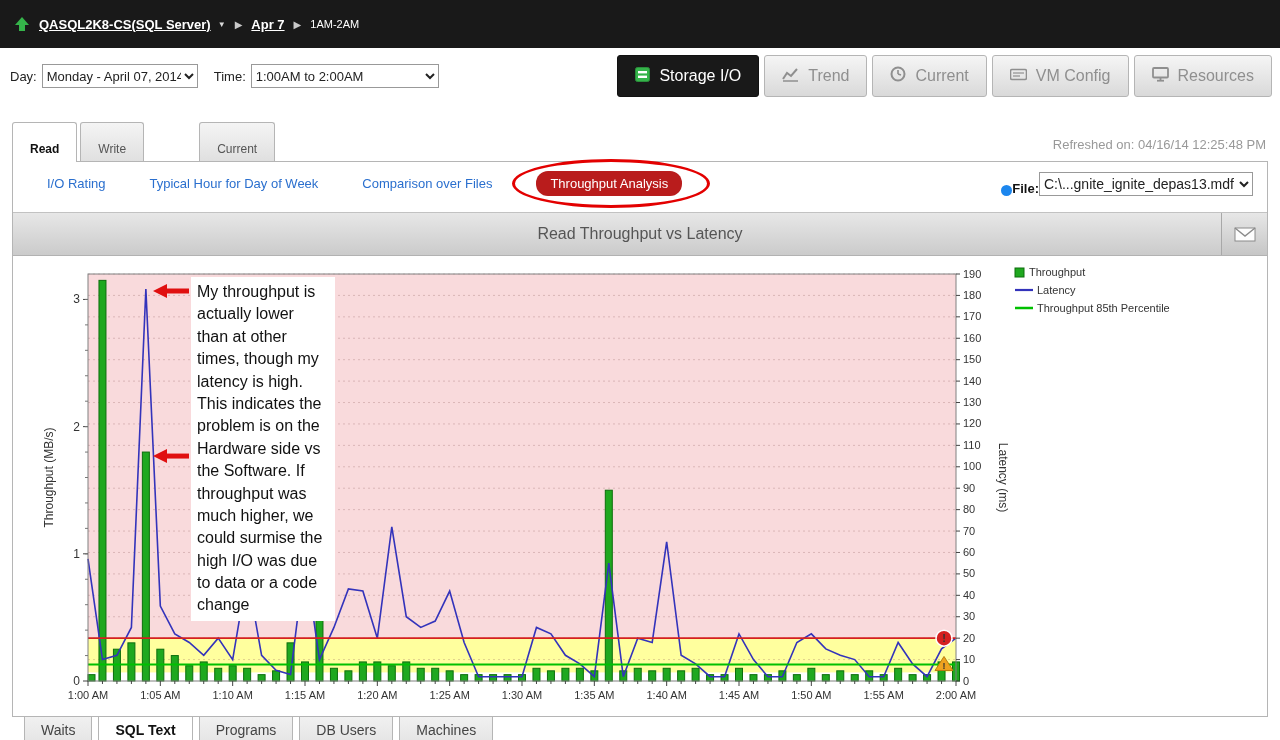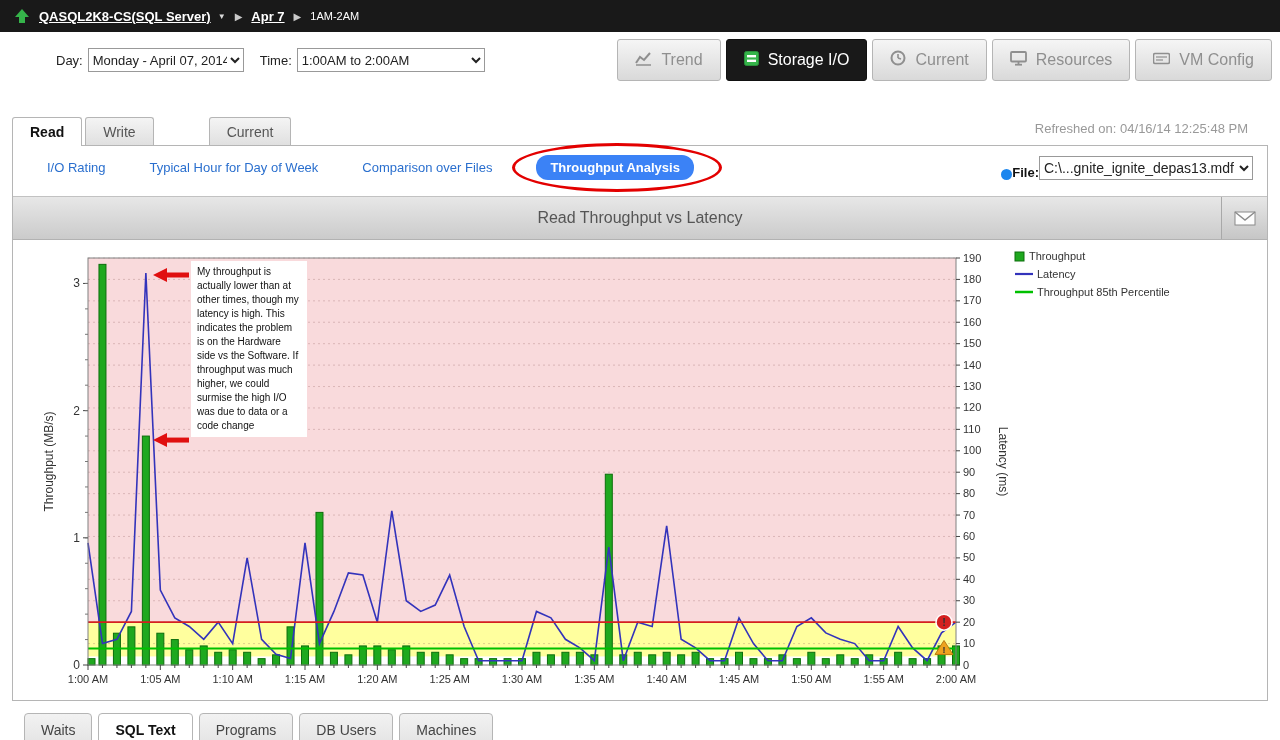--- a/index.html
+++ b/index.html
@@ -1,79 +1,79 @@
 <!DOCTYPE html>
 <html><head>
 <meta charset="utf-8">
 <style>
   * { box-sizing: border-box; margin: 0; padding: 0; }
   html,body { width:1280px; height:740px; overflow:hidden; background:#fff;
               font-family:"Liberation Sans", sans-serif; }
 
   
-  .topbar { height:32px; background:#191919; display:flex; align-items:center;
+  .topbar { height:48px; background:#191919; display:flex; align-items:center;
             padding:0 14px; gap:9px; }
   .up-icon { display:flex; }
   .srv-link { color:#fff; font-size:13px; font-weight:bold; text-decoration:underline; cursor:pointer; }
   .caret { color:#d8d8d8; font-size:8px; margin-left:-2px; cursor:pointer; }
   .crumb-sep { color:#c9c9c9; font-size:10px; }
   .crumb-link { color:#fff; font-size:13px; font-weight:bold; text-decoration:underline; cursor:pointer; }
   .crumb-text { color:#fff; font-size:11px; font-weight:normal; }
 
   
-  .toolbar { height:56px; display:flex; align-items:center; padding:0 8px 0 24px;margin-left:32px; }
+  .toolbar { height:56px; display:flex; align-items:center; padding:0 8px 0 10px; }
   .field { display:flex; align-items:center; gap:5px; font-size:13px; color:#222; margin-right:16px; }
   select { font-family:"Liberation Sans",sans-serif; font-size:13px; height:24px;
            border:1px solid #999; background:#fff; color:#222; }
   .day-select { width:156px; }
   .time-select { width:188px; }
   .nav-tabs { margin-left:auto; display:flex; gap:5px; }
   .nav-tab { display:flex; align-items:center; gap:9px; height:42px; padding:0 17px;
              background:linear-gradient(#f5f5f5,#d9d9d9); border:1px solid #b5b5b5;
              border-radius:3px; color:#8f8f8f; font-size:16px; cursor:pointer; white-space:nowrap; }
   .nav-tab.active { background:#191919; border-color:#111; color:#fff; }
 
   
   .panel { margin:28px 12px 0; position:relative; }
   .tabstrip { display:flex; align-items:flex-end; height:29px; position:relative; }
-  .tab { padding:6px 17px 5px; font-size:14px; background:linear-gradient(#f4f4f4,#e0e0e0);
+  .tab { padding:19px 17px 5px; font-size:12px; background:linear-gradient(#f4f4f4,#e0e0e0);
          border:1px solid #b5b5b5; border-bottom:none; border-radius:3px 3px 0 0;
          color:#555; margin-right:3px; cursor:pointer; position:relative; }
   .tab.active { background:#fff; font-weight:bold; color:#111; z-index:3; padding-bottom:6px; margin-bottom:-1px; }
   .tab.gap { margin-left:52px; }
-  .refreshed { position:absolute; right:20px; top:5px; font-size:13px; color:#999; }
+  .refreshed { position:absolute; right:2px; top:5px; font-size:13px; color:#999; }
   .panel-body { border:1px solid #b5b5b5; background:#fff; position:relative; z-index:1; }
 
   
   .subnav { display:flex; align-items:center; height:50px; padding:0 14px 7px 34px; }
   .link { color:#2a6fce; font-size:13px; cursor:pointer; margin-right:44px; white-space:nowrap; }
   .pill-wrap { position:relative; }
-  .pill { background:#3b82f6; color:#fff; border-radius:12px; padding:5px 14px;
-          font-size:13px; cursor:pointer; white-space:nowrap; display:inline-block;font-weight:bold; }
+  .pill { background:#b91c1c; color:#fff; border-radius:12px; padding:5px 14px;
+          font-size:13px; cursor:pointer; white-space:nowrap; display:inline-block; }
   .red-ellipse { position:absolute; left:-24px; right:-28px; top:-12px; bottom:-12px;
                  border:3px solid #e30000; border-radius:50%; pointer-events:none; }
   .file-area { margin-left:auto; display:flex; align-items:flex-end; gap:0; }
   .blue-dot { width:11px; height:11px; border-radius:50%; background:#1c86ee; }
   .file-label { font-weight:bold; font-size:13px; color:#111; }
   .file-select { width:214px; font-size:14px; }
 
   
   .chart-titlebar { height:44px; background:linear-gradient(#e7e7e7,#cbcbcb);
                     border-top:1px solid #c2c2c2; border-bottom:1px solid #b2b2b2;
                     display:flex; align-items:center; justify-content:center;
                     font-size:16px; color:#555; position:relative; }
   .mail-btn { position:absolute; right:0; top:0; width:46px; height:100%;
               border-left:1px solid #a8a8a8; display:flex; align-items:center;
               justify-content:center; cursor:pointer; background:linear-gradient(#e7e7e7,#c6c6c6); }
 
   
   .chart-wrap { position:relative; height:460px; background:#fff; }
   svg text { font-family:"Liberation Sans",sans-serif; fill:#333; }
-  .annotation { position:absolute; left:178px; top:21px; width:116px; background:#fff;
-                font-size:10px; line-height:1.4; color:#111; padding:4px 6px; }
+  .annotation { position:absolute; left:178px; top:21px; width:144px; background:#fff;
+                font-size:16px; line-height:1.4; color:#111; padding:4px 6px; }
 
   
   .bottom-tabs { position:absolute; left:24px; top:713px; display:flex; gap:6px; }
   .btab { padding:8px 16px 14px; background:linear-gradient(#f2f2f2,#e0e0e0);
           border:1px solid #b5b5b5; border-radius:4px 4px 0 0; font-size:14px;
           color:#444; cursor:pointer; }
   .btab.active { background:#fff; font-weight:bold; color:#111; }
 </style>
 </head>
 <body>
@@ -100,68 +100,68 @@
     </select>
   </div>
   <div class="field">
     <span>Time:</span>
     <select class="time-select">
       <option>1:00AM to 2:00AM</option>
     </select>
   </div>
 
   <div class="nav-tabs">
-    <div class="nav-tab">
-      <span>
-        <svg width="17" height="15" viewBox="0 0 17 15">
-            <polyline points="1,12 5,6 9,9 15,2" fill="none" stroke="#8f8f8f" stroke-width="2"></polyline>
-            <line x1="1" y1="14" x2="16" y2="14" stroke="#8f8f8f" stroke-width="1.5"></line>
-          </svg>
-      </span>
-      <span>Trend</span>
-    </div>
     <div class="nav-tab active">
       <span>
         <svg width="15" height="15" viewBox="0 0 15 15">
             <rect x="0.5" y="0.5" width="14" height="14" rx="2" fill="#35b44a" stroke="#2a8f3b"></rect>
             <rect x="3" y="4" width="9" height="2.4" fill="#fff"></rect>
             <rect x="3" y="8.6" width="9" height="2.4" fill="#fff"></rect>
           </svg>
       </span>
       <span>Storage I/O</span>
     </div>
     <div class="nav-tab">
       <span>
+        <svg width="17" height="15" viewBox="0 0 17 15">
+            <polyline points="1,12 5,6 9,9 15,2" fill="none" stroke="#8f8f8f" stroke-width="2"></polyline>
+            <line x1="1" y1="14" x2="16" y2="14" stroke="#8f8f8f" stroke-width="1.5"></line>
+          </svg>
+      </span>
+      <span>Trend</span>
+    </div>
+    <div class="nav-tab">
+      <span>
         <svg width="16" height="16" viewBox="0 0 16 16">
             <circle cx="8" cy="8" r="6.5" fill="none" stroke="#8f8f8f" stroke-width="2"></circle>
             <line x1="8" y1="8" x2="8" y2="4" stroke="#8f8f8f" stroke-width="1.6"></line>
             <line x1="8" y1="8" x2="11" y2="9" stroke="#8f8f8f" stroke-width="1.6"></line>
           </svg>
       </span>
       <span>Current</span>
+    </div>
+    <div class="nav-tab">
+      <span>
+        <svg width="17" height="13" viewBox="0 0 17 13">
+            <rect x="0.5" y="1.5" width="16" height="10" rx="1.5" fill="none" stroke="#8f8f8f" stroke-width="1.6"></rect>
+            <line x1="3" y1="5" x2="14" y2="5" stroke="#8f8f8f" stroke-width="1.2"></line>
+            <line x1="3" y1="8" x2="10" y2="8" stroke="#8f8f8f" stroke-width="1.2"></line>
+          </svg>
+      </span>
+      <span>VM Config</span>
     </div>
     <div class="nav-tab">
       <span>
         <svg width="17" height="15" viewBox="0 0 17 15">
             <rect x="1" y="1" width="15" height="9.5" rx="1" fill="none" stroke="#8f8f8f" stroke-width="1.8"></rect>
             <line x1="8.5" y1="10.5" x2="8.5" y2="13" stroke="#8f8f8f" stroke-width="1.8"></line>
             <line x1="5" y1="13.7" x2="12" y2="13.7" stroke="#8f8f8f" stroke-width="1.8"></line>
           </svg>
       </span>
       <span>Resources</span>
-    </div>
-    <div class="nav-tab">
-      <span>
-        <svg width="17" height="13" viewBox="0 0 17 13">
-            <rect x="0.5" y="1.5" width="16" height="10" rx="1.5" fill="none" stroke="#8f8f8f" stroke-width="1.6"></rect>
-            <line x1="3" y1="5" x2="14" y2="5" stroke="#8f8f8f" stroke-width="1.2"></line>
-            <line x1="3" y1="8" x2="10" y2="8" stroke="#8f8f8f" stroke-width="1.2"></line>
-          </svg>
-      </span>
-      <span>VM Config</span>
     </div>
   </div>
 </div>
 
 <div class="panel">
   <div class="tabstrip">
     <div class="tab active">Read</div>
     <div class="tab">Write</div>
     <div class="tab gap">Current</div>
     <div class="refreshed">Refreshed on: 04/16/14 12:25:48 PM</div>

